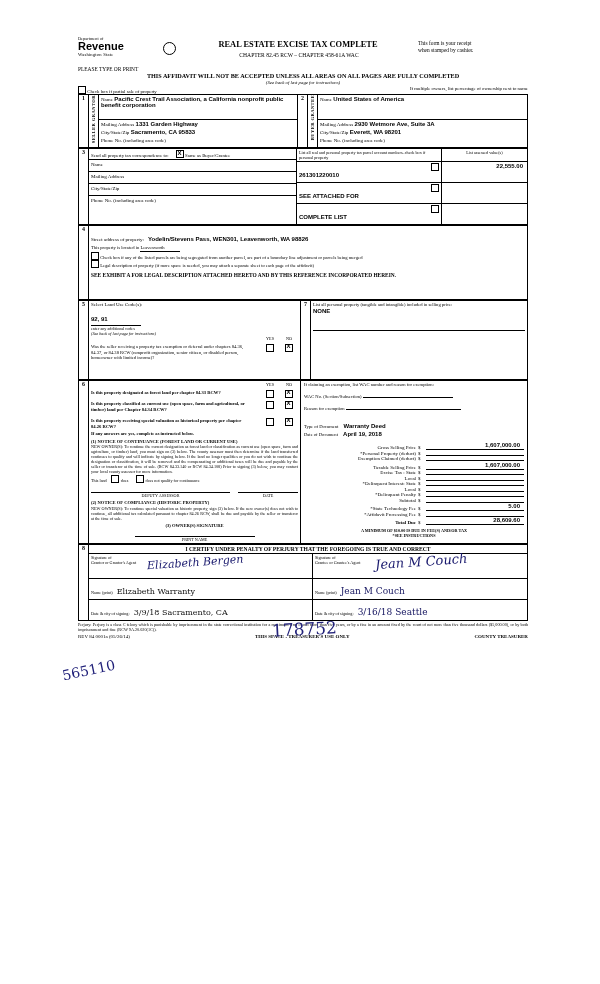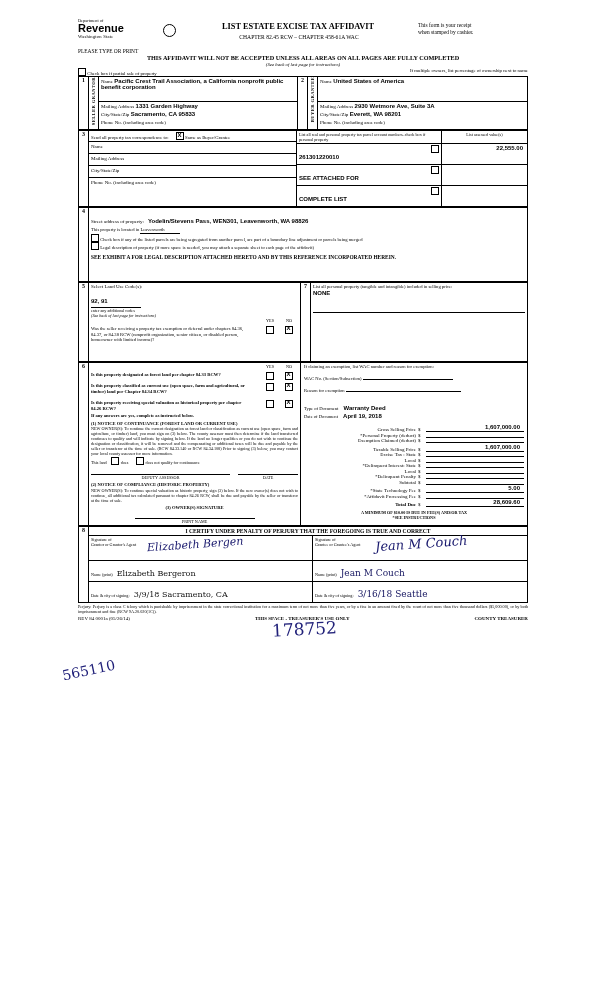--- a/index.html
+++ b/index.html
@@ -1,18 +1,18 @@
 <!DOCTYPE html>
 <html><head>
 <meta charset="utf-8">
 <style>
   html,body{margin:0;padding:0;background:#ffffff;}
   body{width:600px;height:984px;font-family:"Liberation Serif",serif;color:#000;}
   .page{position:relative;width:600px;height:984px;background:#fff;}
-  .form{position:absolute;left:78px;top:18px;width:450px;}
+  .form{position:absolute;left:78px;top:36px;width:450px;}
   .hdr{position:relative;height:34px;}
   .dept{position:absolute;left:0;top:0;width:120px;}
   .dept .d1{font-size:4.2px;letter-spacing:.1px;}
   .dept .d2{font-size:11px;font-weight:bold;font-family:"Liberation Sans",sans-serif;line-height:11px;}
   .dept .d3{font-size:4.6px;letter-spacing:.2px;}
   .title{position:absolute;left:120px;top:4px;width:200px;text-align:center;font-size:8.4px;font-weight:bold;}
   .subtitle{position:absolute;left:96px;top:16px;width:250px;text-align:center;font-size:5.6px;}
   .receipt{position:absolute;right:0;top:4px;width:110px;font-size:5.4px;text-align:left;line-height:7px;}
   .ptype{position:absolute;left:0;top:30px;font-size:5.4px;}
   .bigline{text-align:center;font-size:6.2px;font-weight:bold;margin-top:30px;}
@@ -50,21 +50,21 @@
 <div class="page">
   <div class="form">
 
     <div class="hdr">
       <div class="dept">
         <div class="d1">Department of</div>
         <div class="d2">Revenue</div>
         <div class="d3">Washington State</div>
       </div>
       <div style="position:absolute;left:85px;top:6px;width:11px;height:11px;border:1px solid #000;border-radius:50%;"></div>
-      <div class="title">LIST ESTATE EXCISE TAX AFFIDAVIT</div>
+      <div class="title">REAL ESTATE EXCISE TAX COMPLETE</div>
       <div class="subtitle">CHAPTER 82.45 RCW – CHAPTER 458-61A WAC</div>
       <div class="receipt">
         <div>This form is your receipt</div>
         <div>when stamped by cashier.</div>
       </div>
       <div class="ptype">PLEASE TYPE OR PRINT</div>
     </div>
 
     <div class="bigline" style="margin-top:2px;">THIS AFFIDAVIT WILL NOT BE ACCEPTED UNLESS ALL AREAS ON ALL PAGES ARE FULLY COMPLETED</div>
     <div class="seeback">(See back of last page for instructions)</div>
@@ -367,21 +367,21 @@
                 <div class="sig-script" style="position:absolute;left:58px;top:2px;">Elizabeth Bergen</div>
               </td>
               <td style="border:none;padding:1px 2px;position:relative;height:22px;">
                 <div class="tiny" style="position:absolute;left:2px;top:1px;">Signature of<br>Grantee or Grantee's Agent</div>
                 <div class="sig-script" style="position:absolute;left:62px;top:0px;font-size:13px;">Jean M Couch</div>
               </td>
             </tr>
             <tr>
               <td style="border:none;border-top:1px solid #000;border-right:1px solid #000;padding:1px 2px;">
                 <span class="tiny">Name (print)</span>
-                <span class="hand">Elizabeth Bergeron</span>
+                <span class="hand">Elizabeth Warranty</span>
               </td>
               <td style="border:none;border-top:1px solid #000;padding:1px 2px;">
                 <span class="tiny">Name (print)</span>
                 <span class="handblue">Jean M Couch</span>
               </td>
             </tr>
             <tr>
               <td style="border:none;border-top:1px solid #000;border-right:1px solid #000;padding:1px 2px;">
                 <span class="tiny">Date &amp; city of signing:</span>
                 <span class="hand">3/9/18 Sacramento, CA</span>

